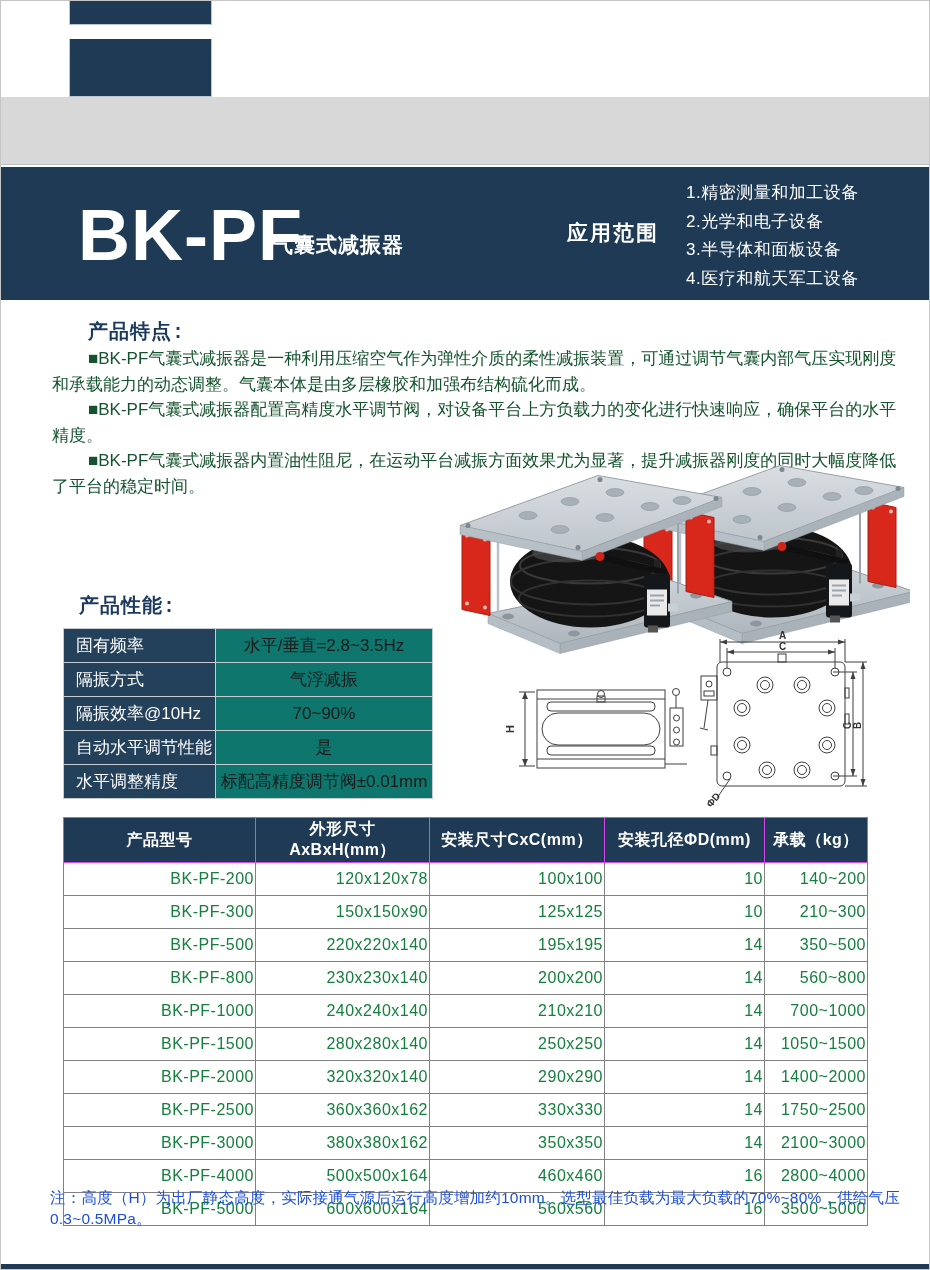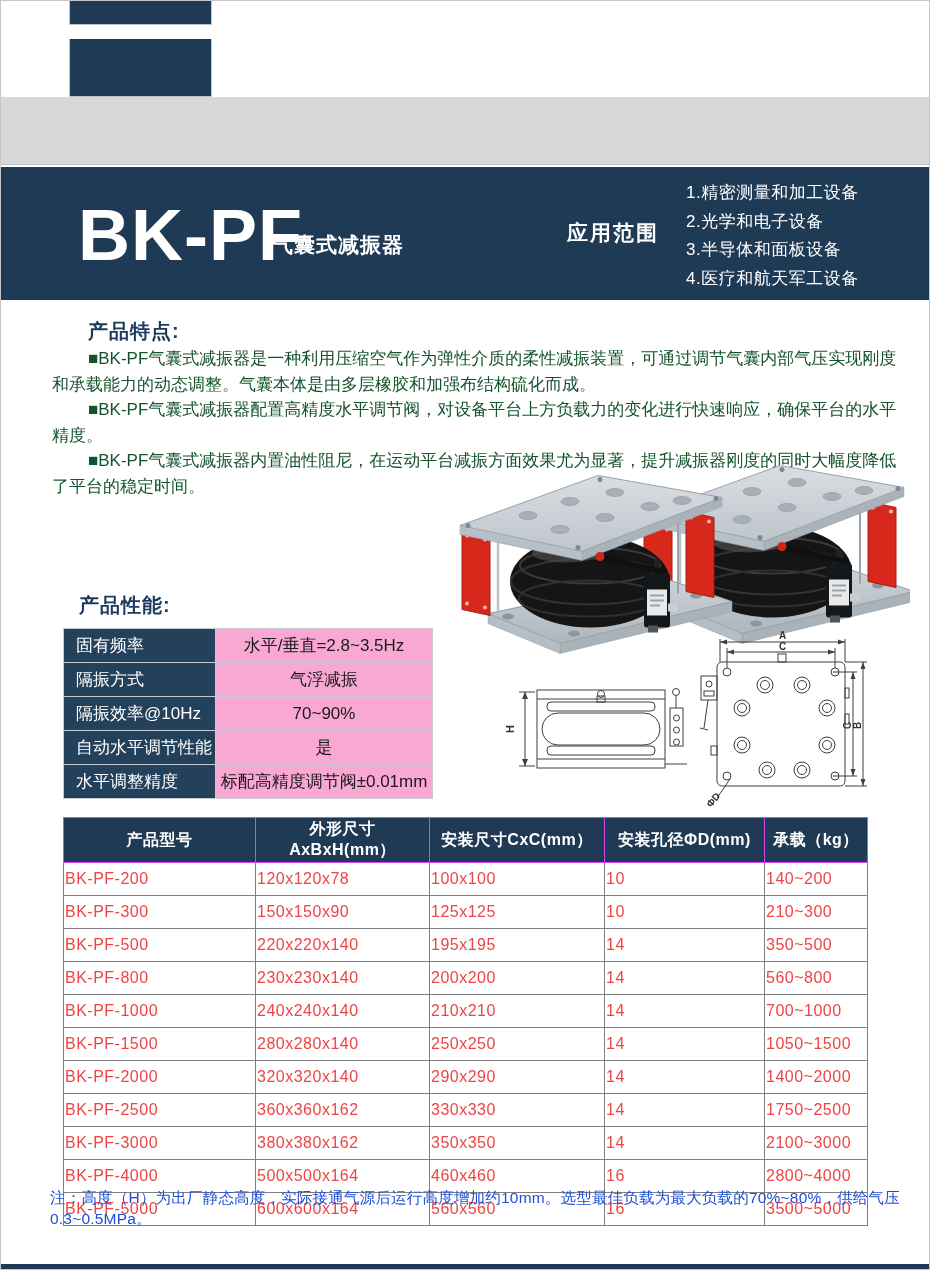--- a/index.html
+++ b/index.html
@@ -12,37 +12,37 @@
   .logo-large{top:39px;height:58px;}
 
   .gray-band{position:absolute;left:0;top:97px;width:930px;height:67px;background:#d8d8d8;border-bottom:1px solid #bcc2c9;}
 
   .title-band{position:absolute;left:0;top:167px;width:930px;height:133px;background:#1f3a55;color:#fff;}
   .brand{position:absolute;left:78px;top:36px;font-size:72px;font-weight:700;letter-spacing:1px;line-height:64px;}
   .brand-sub{position:absolute;left:264px;top:64px;font-size:21px;font-weight:700;letter-spacing:1px;}
   .apps-label{position:absolute;left:567px;top:52px;font-size:21px;font-weight:700;letter-spacing:2px;}
   .apps-list{position:absolute;left:686px;top:12px;margin:0;padding:0;list-style:none;font-size:17px;line-height:28.5px;letter-spacing:.5px;}
 
-  .section-heading{position:absolute;margin:0;color:#1c3a5e;font-size:20px;font-weight:700;letter-spacing:1px;}
+  .section-heading{position:absolute;margin:0;color:#1c3a5e;font-size:20px;font-weight:700;letter-spacing:1px;font-family:Liberation Mono, monospace;}
   .features-heading{left:88px;top:318px;}
   .features-body{position:absolute;left:52px;top:346px;width:846px;font-size:17px;line-height:25.5px;color:#14532d;}
   .features-body p{margin:0;text-indent:36px;}
 
   .photo{position:absolute;left:450px;top:452px;width:460px;height:208px;}
 
   .performance-heading{left:79px;top:592px;}
   .perf-table{position:absolute;left:63px;top:628px;width:370px;border-collapse:collapse;font-size:17px;}
   .perf-table th{background:#24415c;color:#fff;font-weight:400;text-align:left;padding:0 0 0 12px;width:139px;height:31px;border:1px solid #c6ccd2;border-right:1px solid #c6ccd2;}
-  .perf-table td{background:#f9a8d4;color:#1a1a1a;text-align:center;height:31px;border:1px solid #c6ccd2;}
+  .perf-table td{background:#0f766e;color:#1a1a1a;text-align:center;height:31px;border:1px solid #c6ccd2;}
 
   .drawings{position:absolute;left:495px;top:626px;width:400px;height:186px;}
 
   .spec-table{position:absolute;left:63px;top:817px;width:804px;border-collapse:collapse;font-size:16px;table-layout:fixed;}
   .spec-table th{background:#1f3a55;color:#fff;font-weight:700;height:30px;border:1px solid #d946ef;letter-spacing:.5px;}
-  .spec-table td{background:#fff;color:#ef4444;text-align:left;height:30px;border:1px solid #808080;letter-spacing:.5px;}
+  .spec-table td{background:#fff;color:#15803d;text-align:right;height:30px;border:1px solid #808080;letter-spacing:.5px;}
 
   .note{position:absolute;left:50px;top:1188px;width:862px;margin:0;font-size:15.5px;color:#1d4ed8;letter-spacing:.2px;}
   .footer-bar{position:absolute;left:0;bottom:0;width:930px;height:6px;background:#1f3a55;}
 
   svg text{font-family:"Liberation Sans","DejaVu Sans",sans-serif;}
 </style>
 </head>
 <body>
 
 <div class="page">

